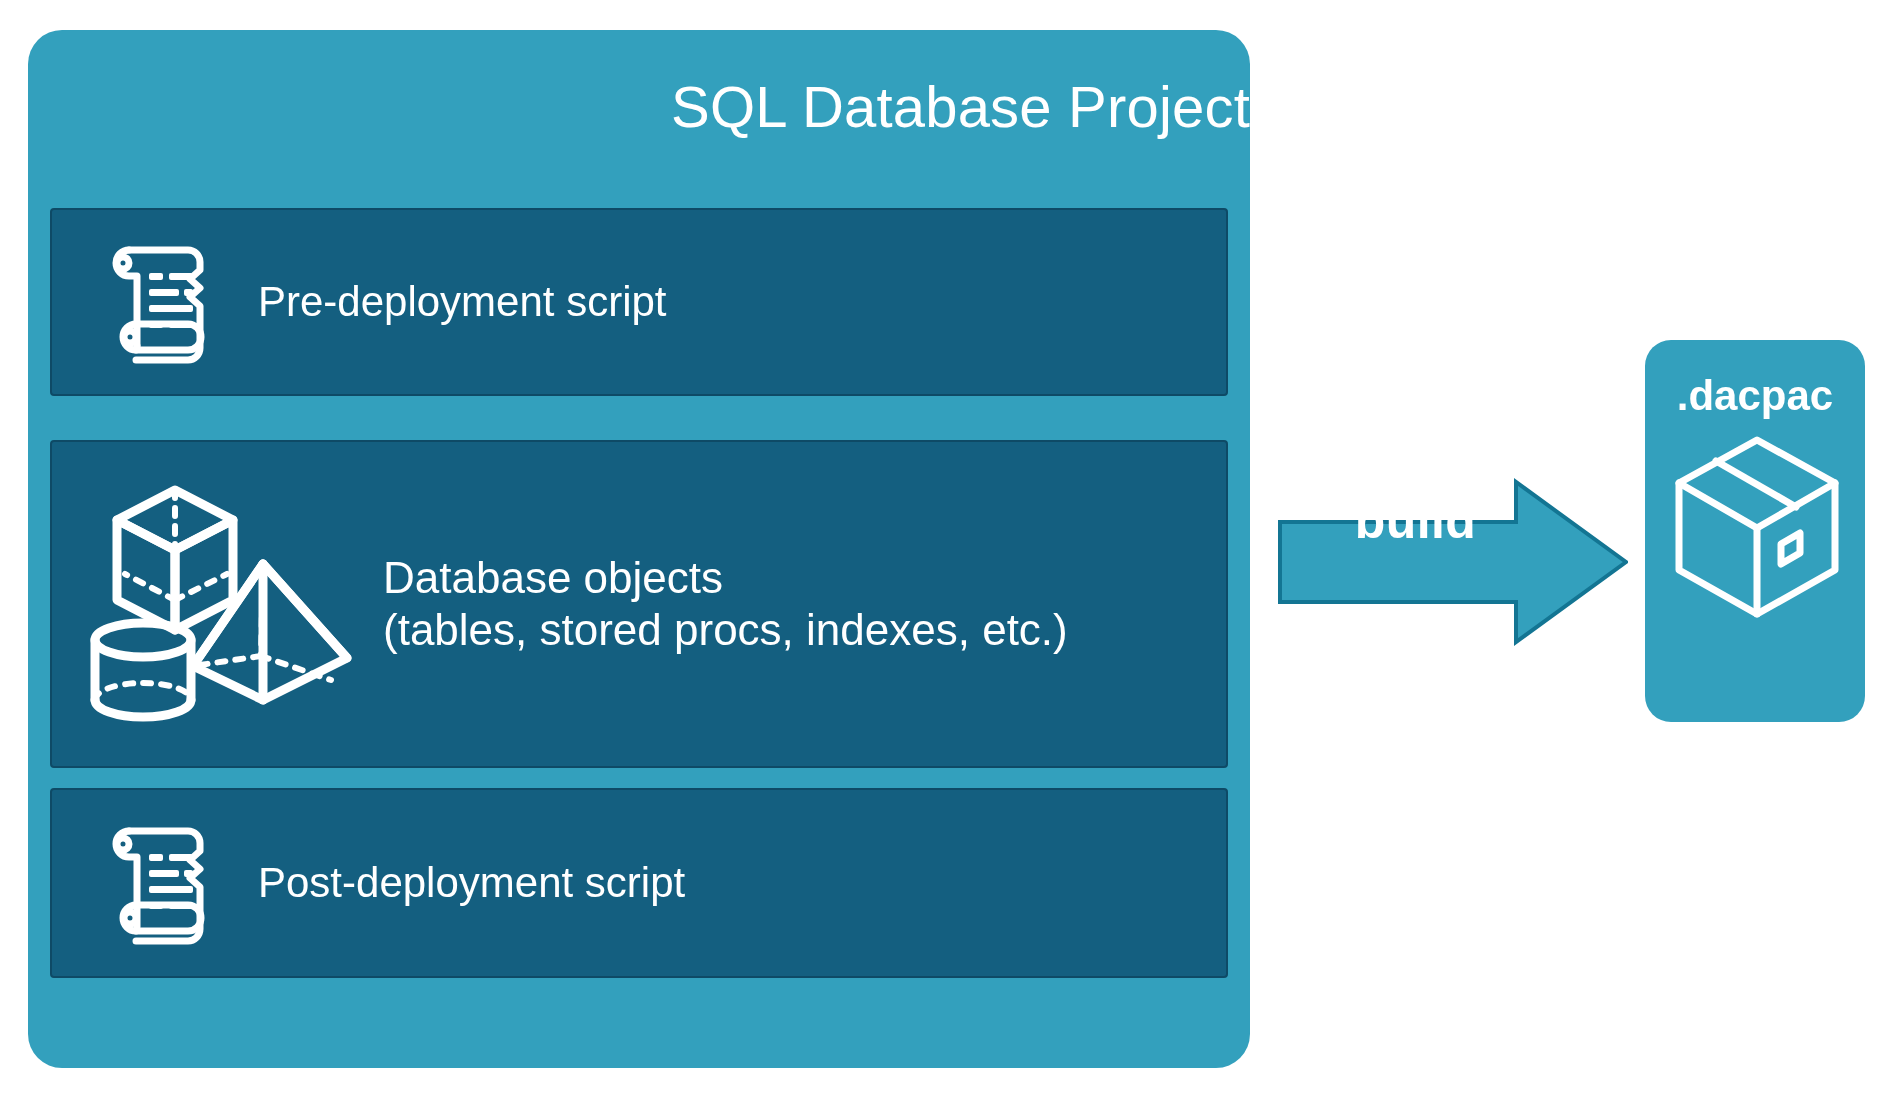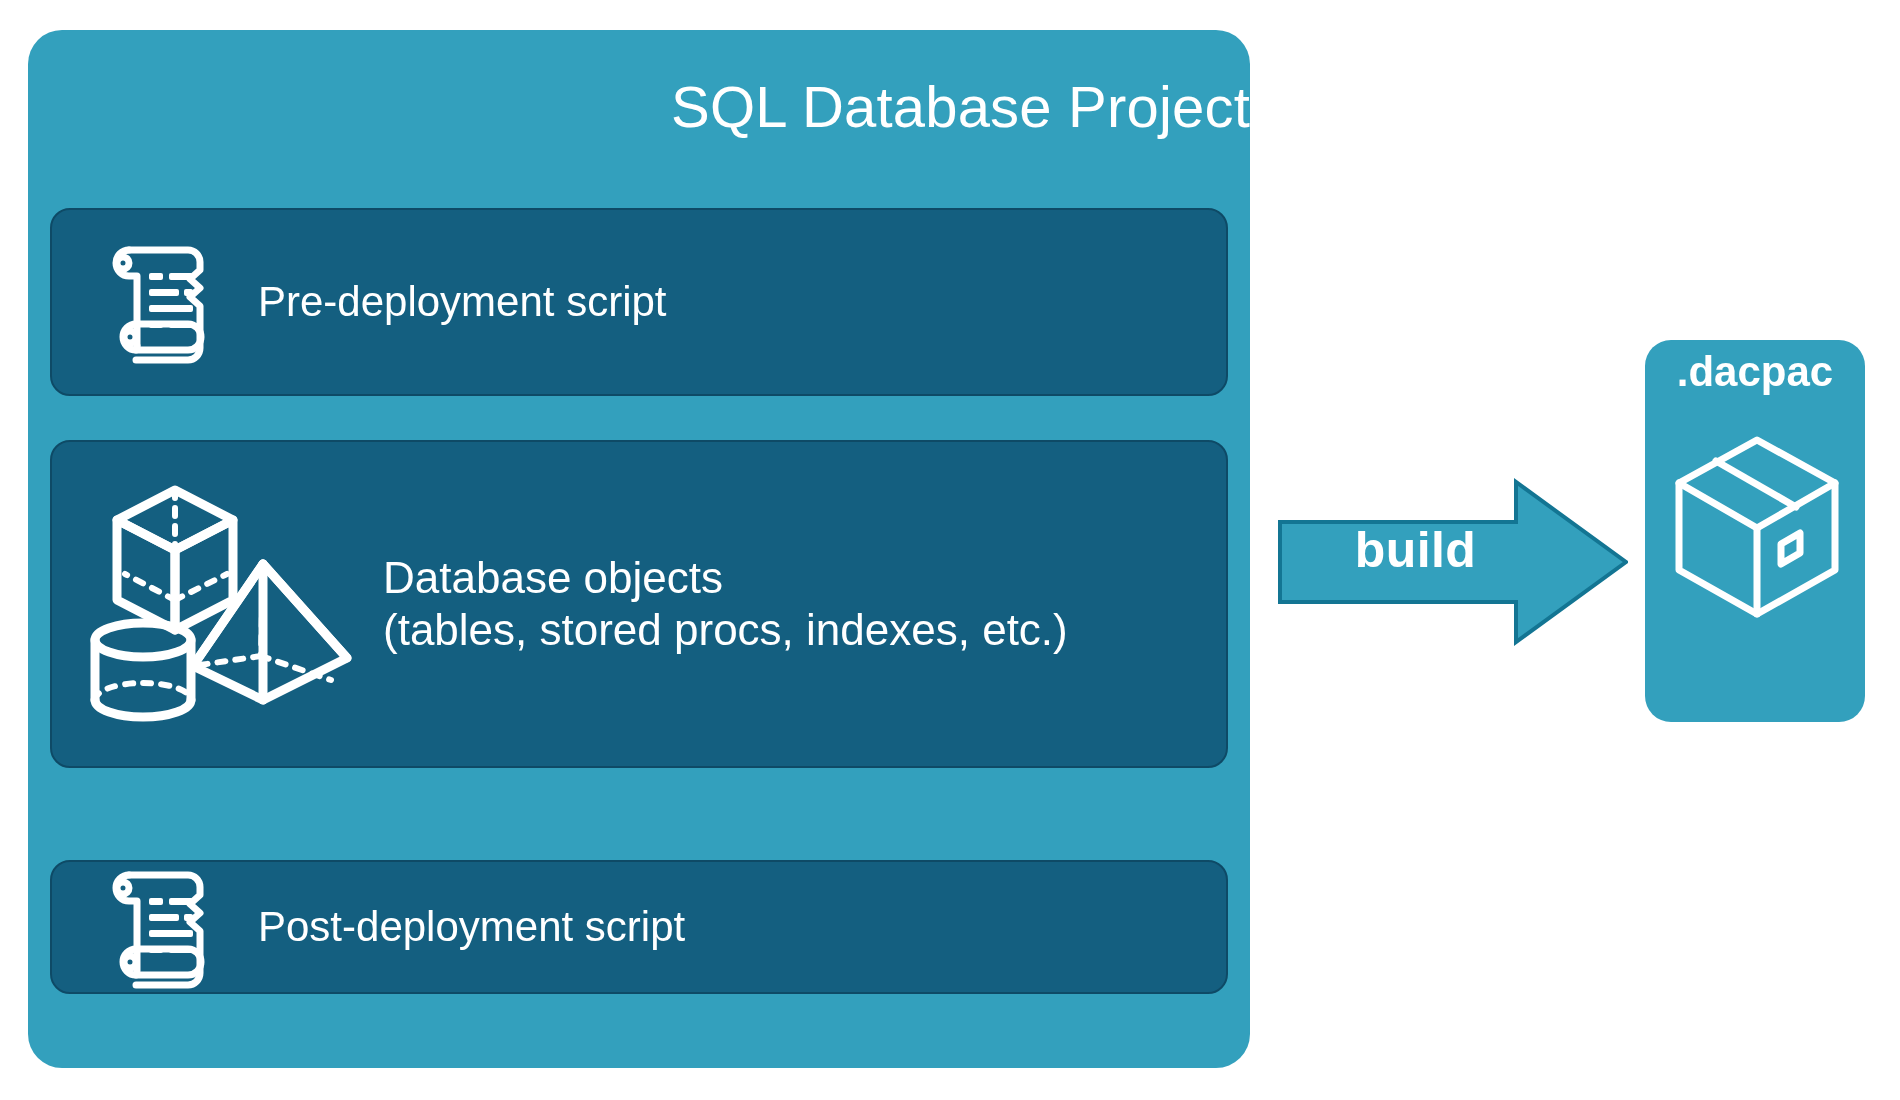--- a/index.html
+++ b/index.html
@@ -41,28 +41,28 @@
     white-space: nowrap;
   }
 
   
   .card {
     position: absolute;
     left: 22px;
     width: 1178px;
     background: #145F80;
     border: 2px solid #0E4A66;
-    border-radius: 20px;
+    border-radius: 4px;
     box-sizing: border-box;
     display: flex;
     align-items: center;
   }
   .card-pre   { top: 178px; height: 188px; }
   .card-obj   { top: 410px; height: 328px; padding-left: 11px; }
-  .card-post  { top: 830px; height: 134px; }
+  .card-post  { top: 758px; height: 190px; }
 
   .card-icon {
     flex: 0 0 auto;
     display: flex;
     align-items: center;
     justify-content: center;
   }
   .card-pre  .card-icon,
   .card-post .card-icon { width: 206px; }
   .card-obj  .card-icon { width: 320px; }
@@ -82,21 +82,21 @@
   .build-arrow {
     position: absolute;
     left: 1278px;
     top: 478px;
     width: 350px;
     height: 168px;
   }
   .build-arrow-label {
     position: absolute;
     left: 1308px;
-    top: 525px;
+    top: 496px;
     width: 215px;
     text-align: center;
     color: #ffffff;
     font-size: 50px;
     font-weight: bold;
     line-height: 1;
     letter-spacing: 0.4px;
     pointer-events: none;
   }
 
@@ -107,21 +107,21 @@
     top: 340px;
     width: 220px;
     height: 382px;
     background: #33A0BD;
     border-radius: 26px;
     box-sizing: border-box;
   }
   .dacpac-title {
     position: absolute;
     left: 0;
-    top: 11px;
+    top: 35px;
     width: 220px;
     text-align: center;
     color: #ffffff;
     font-size: 42px;
     font-weight: bold;
     line-height: 1;
     white-space: nowrap;
   }
   .dacpac-icon {
     position: absolute;

